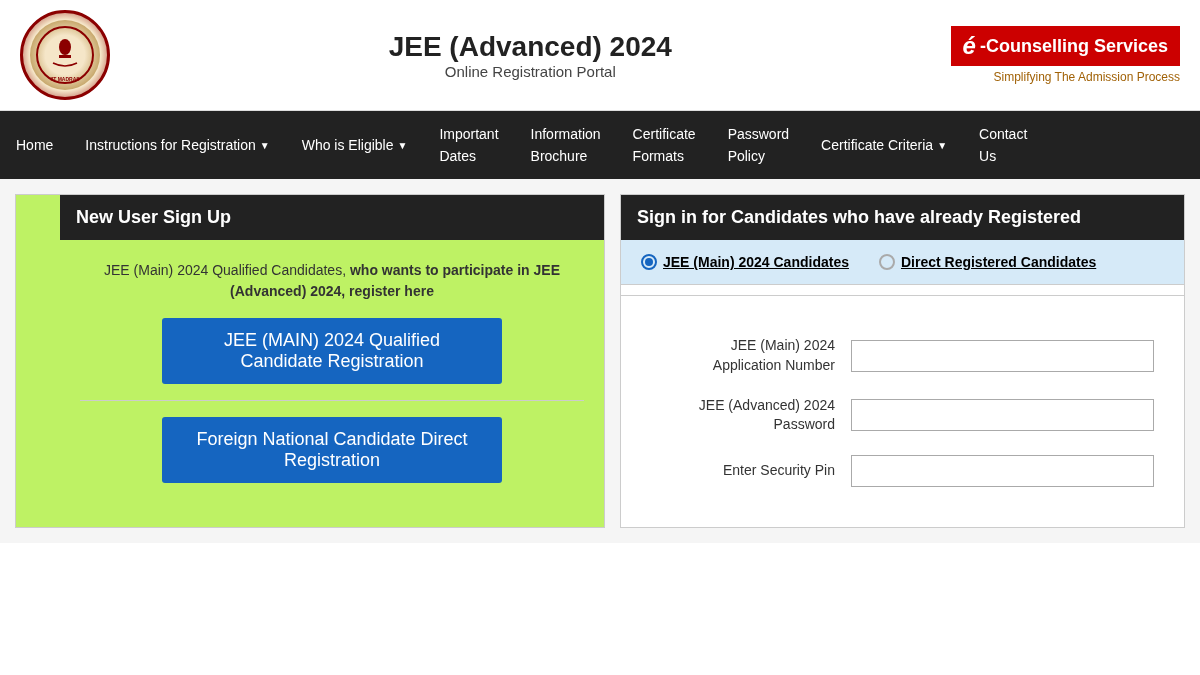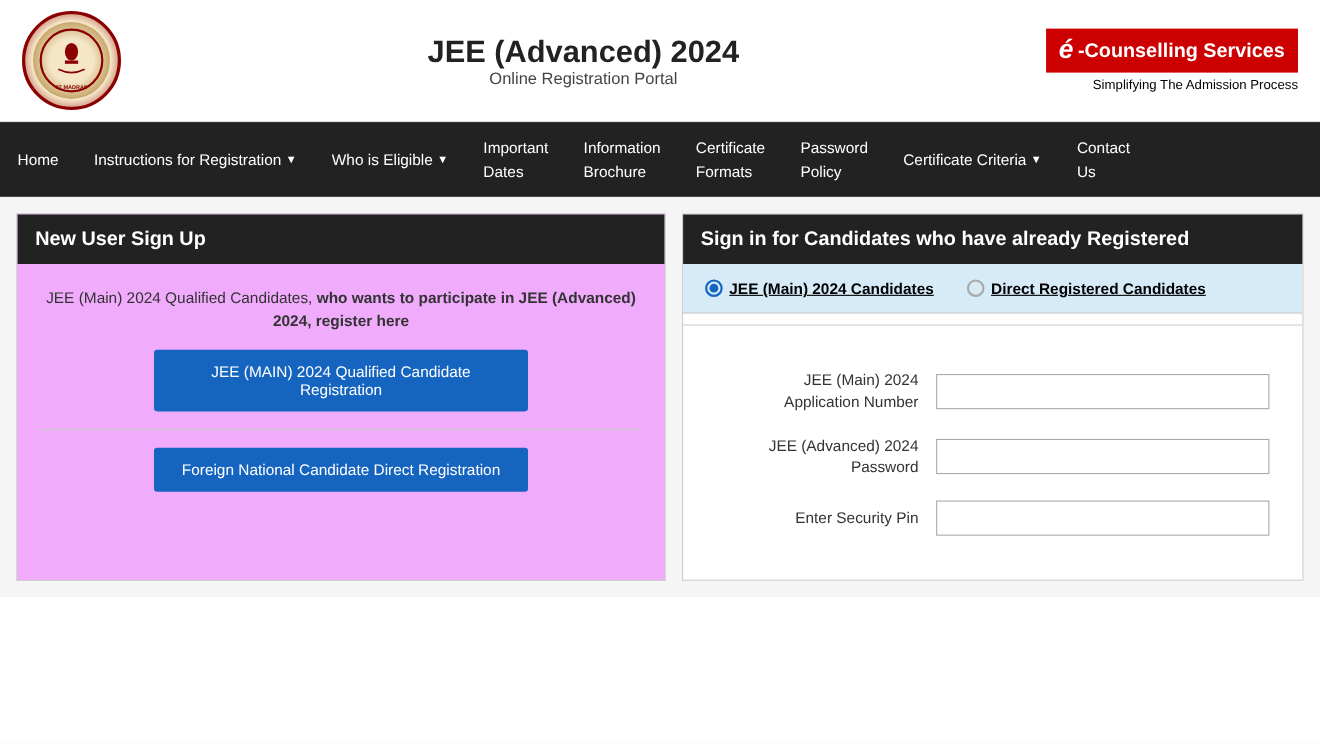--- a/index.html
+++ b/index.html
@@ -62,21 +62,21 @@
       color: #fff;
       padding: 6px 12px;
       font-size: 18px;
       font-weight: bold;
       display: flex;
       align-items: center;
       gap: 4px;
     }
     .logo-right-tagline {
       font-size: 12px;
-      color: #000000;
+      color: #a16207;
       margin-top: 4px;
     }
 
     
     nav {
       background: #222;
       display: flex;
       align-items: center;
     }
     .nav-item {
@@ -103,22 +103,23 @@
     .main-content {
       display: flex;
       gap: 0;
       padding: 15px;
       background: #f5f5f5;
     }
 
     
     .left-panel {
       flex: 0 0 590px;
-      background: #f0abfc;
+      background: #bef264;
       border: 1px solid #ccc;
+      padding-left: 44px;
     }
     .panel-title {
       background: #222;
       color: #fff;
       padding: 12px 16px;
       font-size: 18px;
       font-weight: bold;
     }
     .panel-body {
       padding: 20px;
@@ -130,21 +131,21 @@
       color: #333;
     }
     .btn-blue {
       display: block;
       width: 340px;
       margin: 0 auto 16px auto;
       background: #1565c0;
       color: #fff;
       border: none;
       padding: 12px 20px;
-      font-size: 14px;
+      font-size: 18px;
       cursor: pointer;
       border-radius: 3px;
       text-align: center;
     }
     .divider {
       border: none;
       border-top: 1px solid #ccc;
       margin: 16px 0;
     }
     .text-red {

